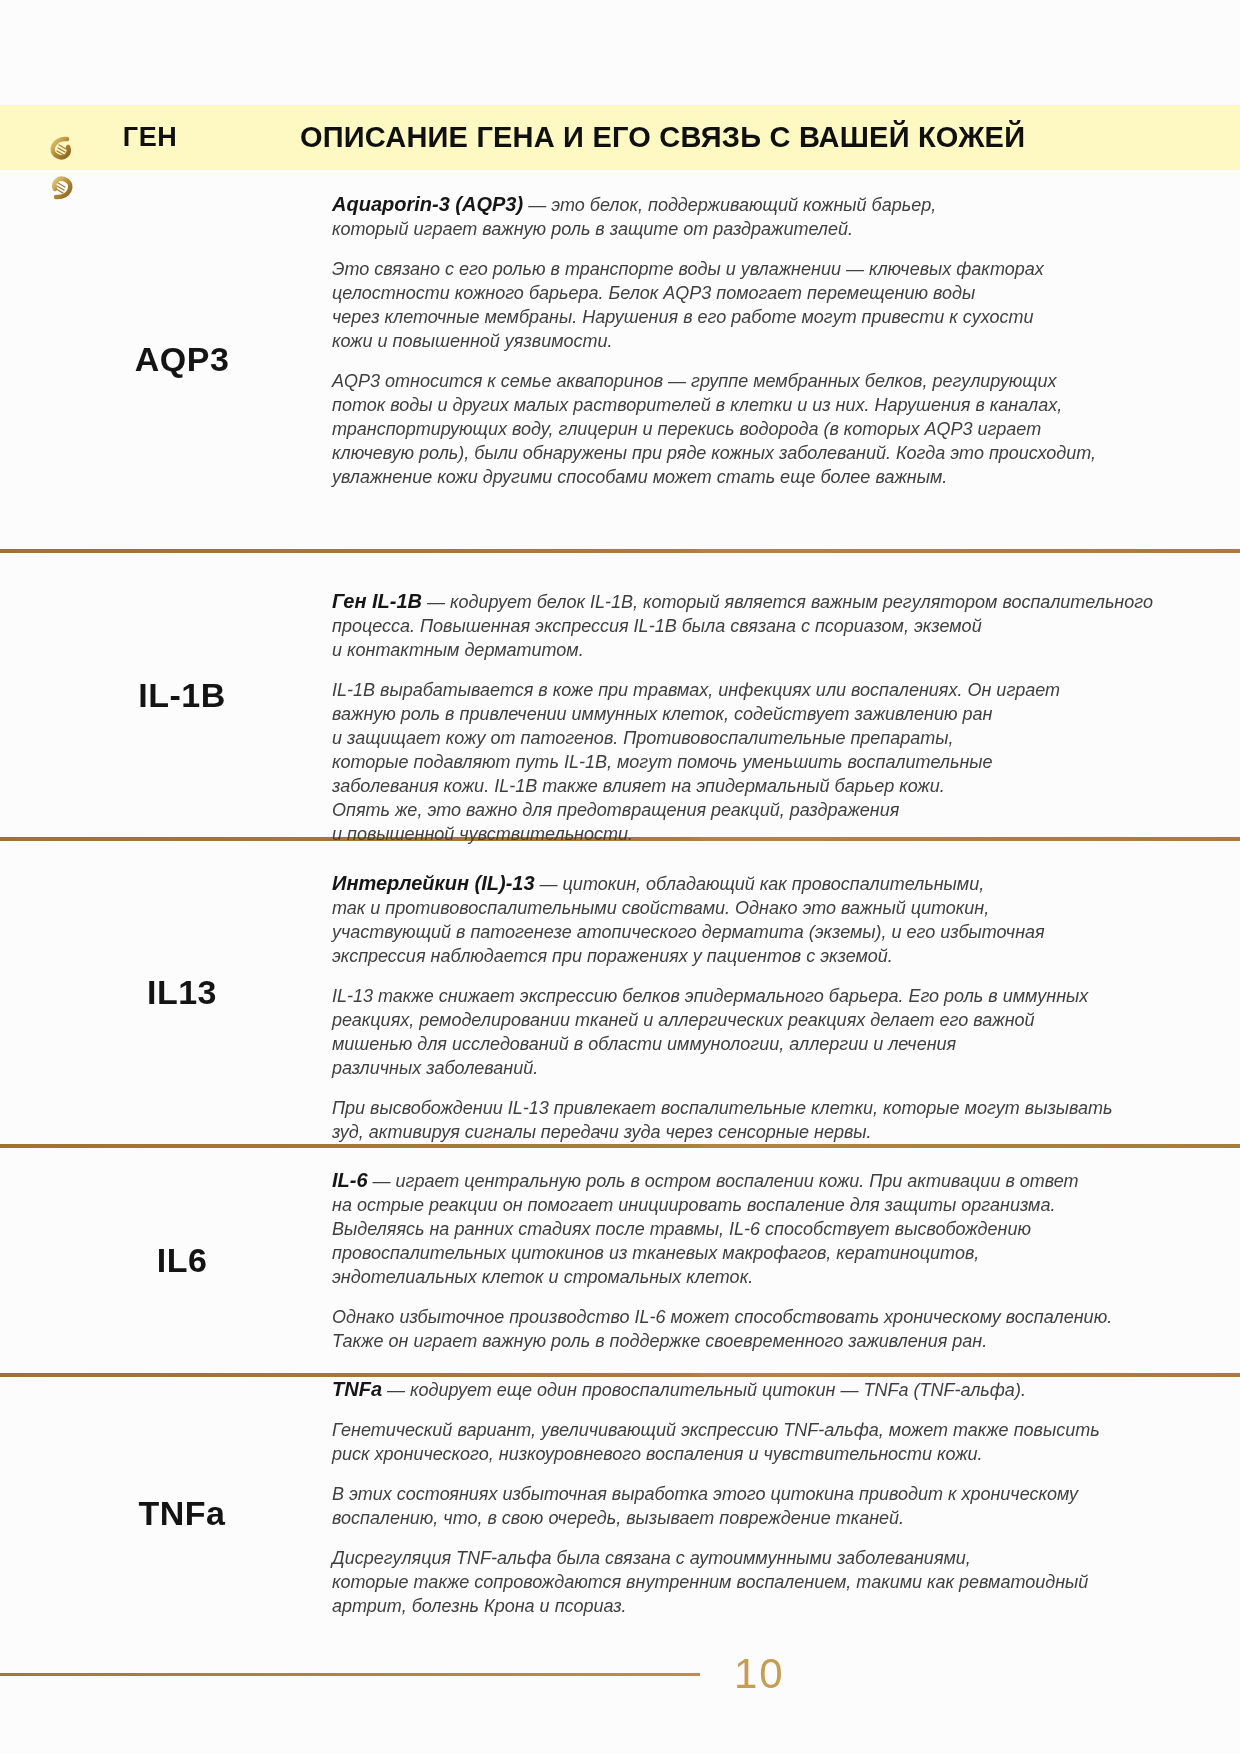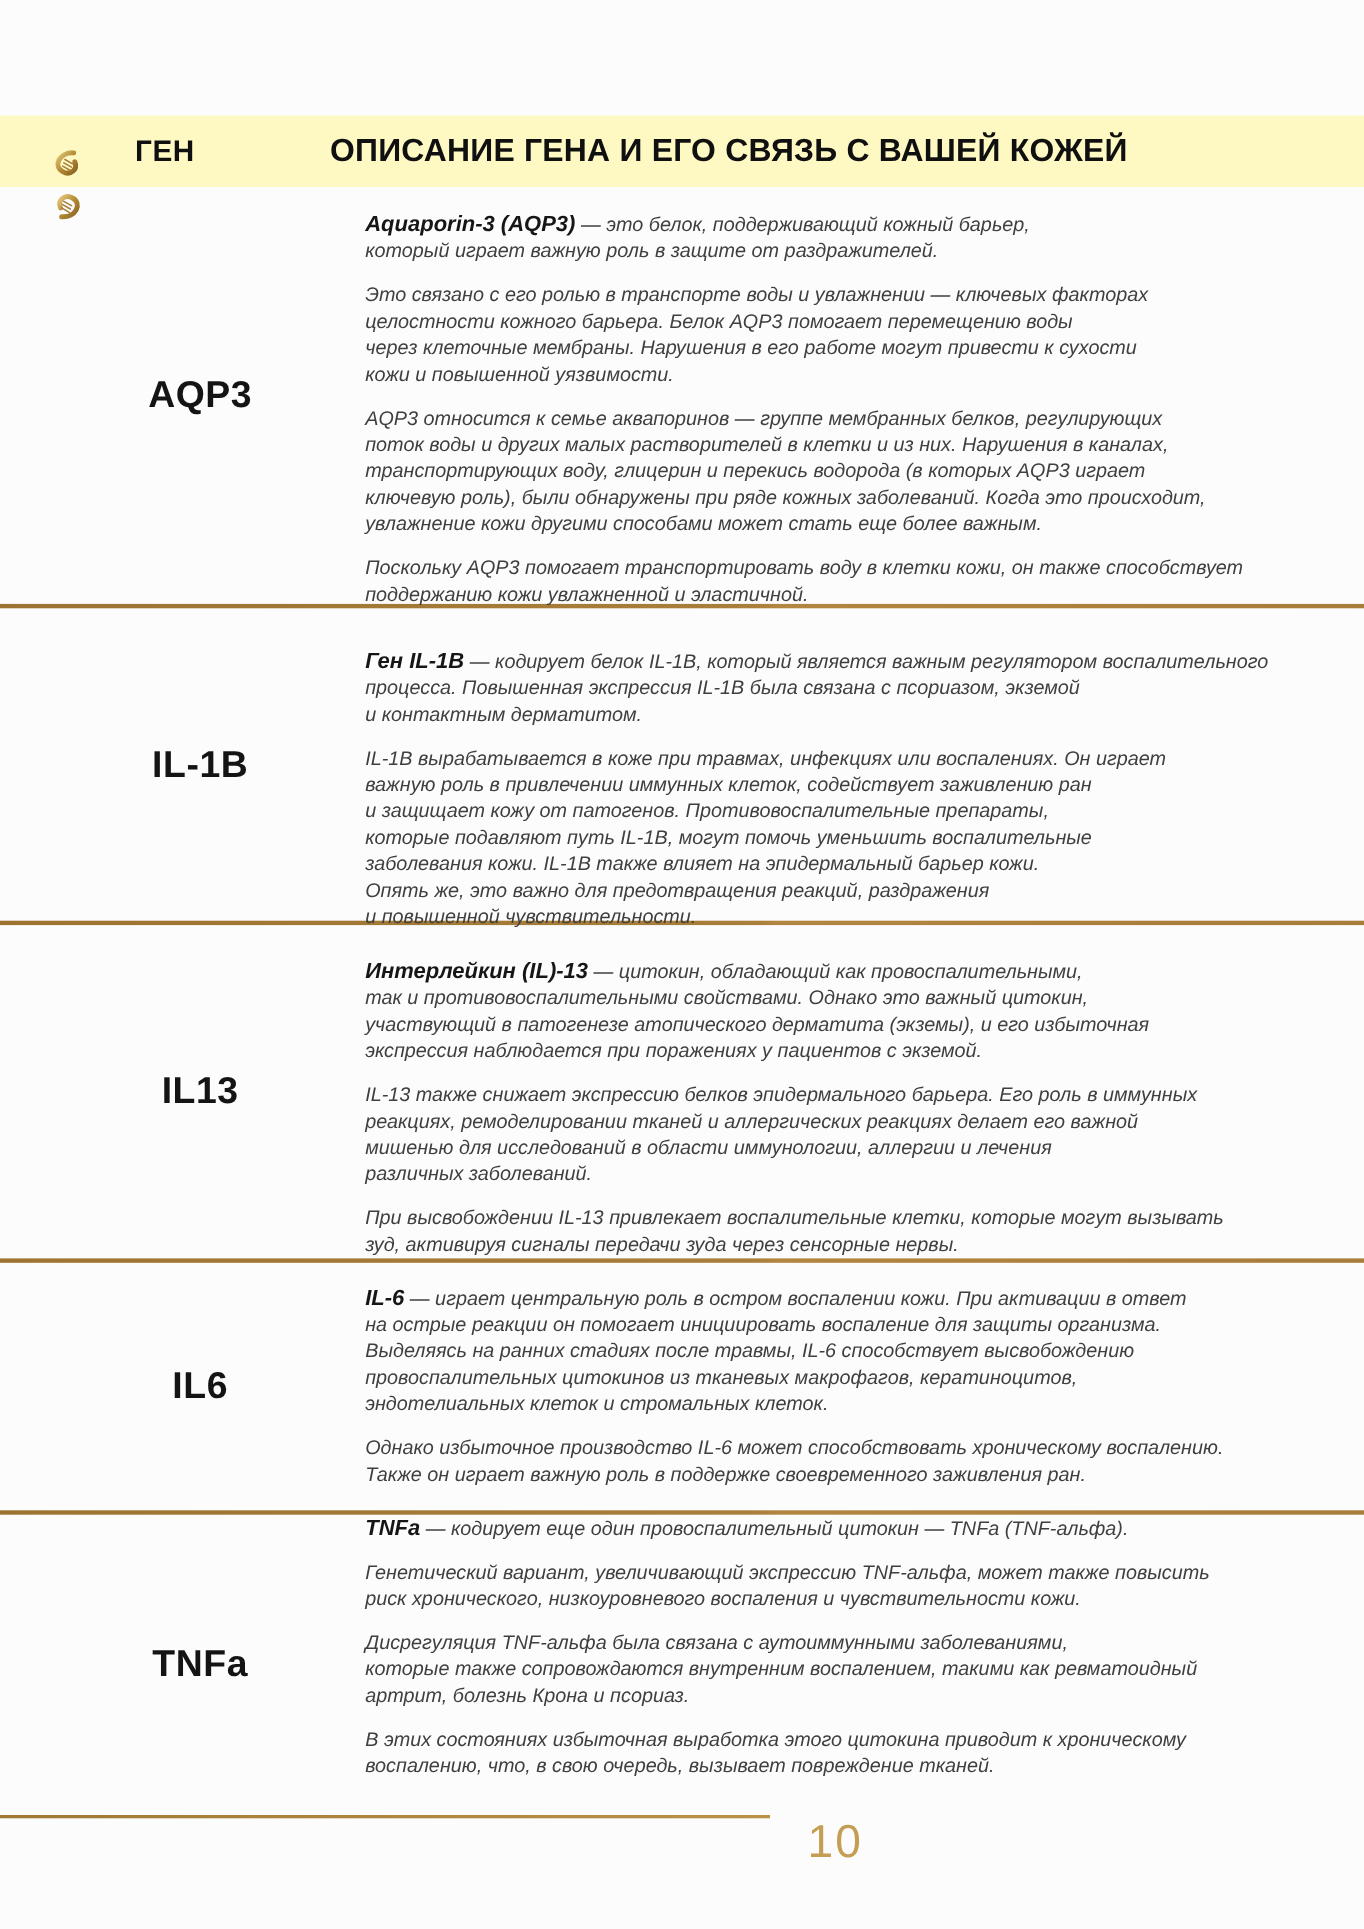--- a/index.html
+++ b/index.html
@@ -72,21 +72,21 @@
   .s5{height:273px;} .s5 .desc-cell{}
 
   .divider{
     height:4px;width:1240px;
     background:linear-gradient(90deg,#9c7331 0%,#a97e3a 55%,#b28540 57%,#a87c39 100%);
   }
 
   
   .footer{
     height:48px;
-    display:flex;align-items:flex-start;
+    display:flex;align-items:center;
   }
   .footer-line{
     width:700px;height:3px;
     background:linear-gradient(90deg,#a07a35 0%,#bb9147 100%);
   }
   .page-number{
     margin-left:34px;
     font-size:42px;
     font-weight:300;
     color:#c49e52;
@@ -134,22 +134,20 @@
 который играет важную роль в защите от раздражителей.</span></p>
         <p><span>Это связано с его ролью в транспорте воды и увлажнении — ключевых факторах
 целостности кожного барьера. Белок AQP3 помогает перемещению воды
 через клеточные мембраны. Нарушения в его работе могут привести к сухости
 кожи и повышенной уязвимости.</span></p>
         <p><span>AQP3 относится к семье аквапоринов — группе мембранных белков, регулирующих
 поток воды и других малых растворителей в клетки и из них. Нарушения в каналах,
 транспортирующих воду, глицерин и перекись водорода (в которых AQP3 играет
 ключевую роль), были обнаружены при ряде кожных заболеваний. Когда это происходит,
 увлажнение кожи другими способами может стать еще более важным.</span></p>
-        <p><span>Поскольку AQP3 помогает транспортировать воду в клетки кожи, он также способствует
-поддержанию кожи увлажненной и эластичной.</span></p>
       </div>
     </section>
 
     <div class="divider"></div>
 
     <section class="row s2">
       <div class="gene-cell">IL-1B</div>
       <div class="desc-cell">
         <p><b>Ген IL-1B</b><span> — кодирует белок IL-1B, который является важным регулятором воспалительного
 процесса. Повышенная экспрессия IL-1B была связана с псориазом, экземой
@@ -198,25 +196,25 @@
     </section>
 
     <div class="divider"></div>
 
     <section class="row s5">
       <div class="gene-cell">TNFa</div>
       <div class="desc-cell">
         <p><b>TNFa</b><span> — кодирует еще один провоспалительный цитокин — TNFa (TNF-альфа).</span></p>
         <p><span>Генетический вариант, увеличивающий экспрессию TNF-альфа, может также повысить
 риск хронического, низкоуровневого воспаления и чувствительности кожи.</span></p>
+        <p><span>В этих состояниях избыточная выработка этого цитокина приводит к хроническому
+воспалению, что, в свою очередь, вызывает повреждение тканей.</span></p>
         <p><span>Дисрегуляция TNF-альфа была связана с аутоиммунными заболеваниями,
 которые также сопровождаются внутренним воспалением, такими как ревматоидный
 артрит, болезнь Крона и псориаз.</span></p>
-        <p><span>В этих состояниях избыточная выработка этого цитокина приводит к хроническому
-воспалению, что, в свою очередь, вызывает повреждение тканей.</span></p>
       </div>
     </section>
 
   </main>
 
   <footer class="footer">
     <div class="footer-line"></div>
     <div class="page-number">10</div>
   </footer>
 

